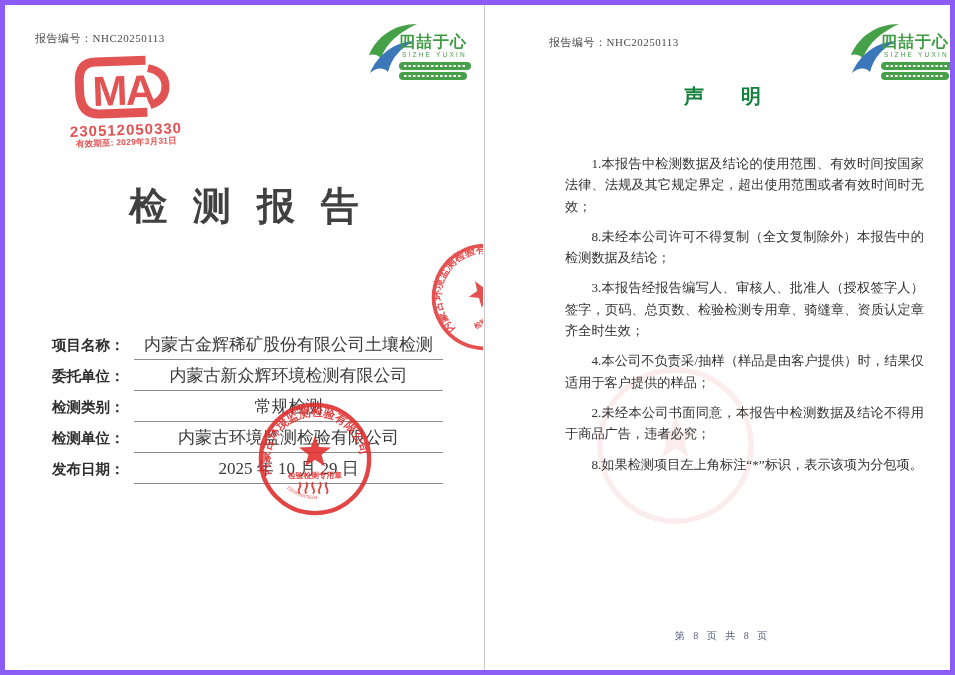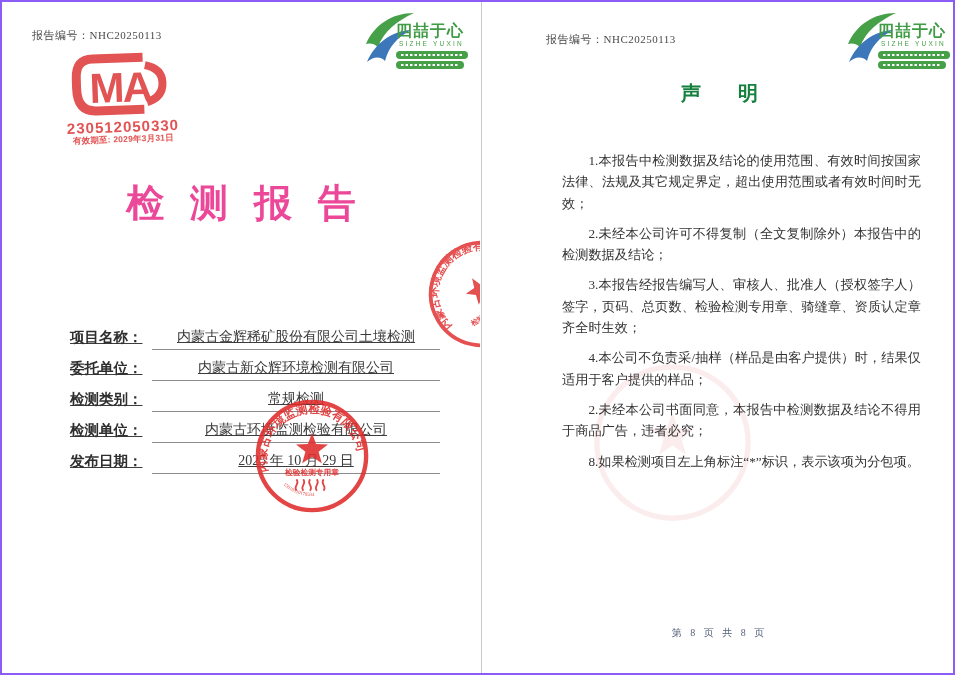--- a/index.html
+++ b/index.html
@@ -1,53 +1,53 @@
 <!DOCTYPE html>
 <html><head>
 <meta charset="utf-8">
 <style>
   * { margin:0; padding:0; box-sizing:border-box; }
   html,body { background:#e9e9e9; }
   body { font-family:"Liberation Serif","DejaVu Serif",serif; color:#3d3d3d; }
   .scan {
     position:relative; width:955px; height:675px; margin:0 auto;
-    background:#fff; border:2px solid #8b5cf6; overflow:hidden;
+    background:#fff; border:5px solid #8b5cf6; overflow:hidden;
   }
   .page { position:absolute; top:0; height:675px; background:#fff; overflow:hidden; }
   .page-left  { left:0;   width:478px; }
   .page-right { left:479px; width:476px; border-left:1px solid #c9c9c9; }
 
   .report-no { position:absolute; font-size:11px; color:#4a4a4a; letter-spacing:.5px; }
   .page-left  .report-no { left:30px; top:26px; }
   .page-right .report-no { left:64px; top:30px; }
 
   
-  .logo { position:absolute; top:8px; width:110px; height:66px; }
+  .logo { position:absolute; top:16px; width:110px; height:66px; }
   .page-left  .logo { left:362px; }
   .page-right .logo { left:364px; }
 
   
   .cma-stamp { position:absolute; left:60px; top:50px; width:120px; text-align:center;
                color:#e04545; transform:rotate(-2deg); opacity:.92; }
   .cma-code { font-family:"Liberation Sans","DejaVu Sans",sans-serif;
               font-size:15px; font-weight:bold; letter-spacing:1px; line-height:14px; }
   .cma-valid { font-family:"Liberation Sans","DejaVu Sans",sans-serif;
                font-size:8.5px; font-weight:bold; letter-spacing:.2px; }
 
   
   .cover-title { position:absolute; left:0; right:0; top:176px; text-align:center;
-                 font-size:38px; font-weight:bold; color:#ec4899;
+                 font-size:38px; font-weight:bold; color:#404040;
                  letter-spacing:.68em; padding-left:.68em; }
 
   
-  .info-row { position:absolute; left:68px; right:40px; height:30px;
-              display:flex; align-items:flex-start;text-decoration:underline; }
+  .info-row { position:absolute; left:47px; right:40px; height:30px;
+              display:flex; align-items:center; }
   .info-label { flex:none; width:82px; font-weight:bold; font-size:14.5px;
                 color:#2e2e2e; padding-bottom:2px; }
-  .info-value { flex:1; text-align:center; font-size:14px; color:#3a3a3a;
+  .info-value { flex:1; text-align:center; font-size:17px; color:#3a3a3a;
                 border-bottom:1px solid #8d8d8d; padding-bottom:3px; white-space:nowrap; }
 
   
   .stamp-main { position:absolute; left:252px; top:396px; width:116px; height:116px;
                 opacity:.88; }
   .stamp-seam { position:absolute; left:424px; top:236px; width:112px; height:112px;
                 transform:rotate(-32deg); opacity:.82; }
   .stamp-ghost { position:absolute; left:108px; top:358px; width:165px; height:165px;
                  opacity:.13; filter:blur(.6px); }
 
@@ -185,21 +185,21 @@
 
     <div class="stamp-ghost">
       <svg width="165" height="165" viewBox="0 0 120 120">
         <circle cx="60" cy="60" r="55" fill="none" stroke="#e57d7d" stroke-width="4"></circle>
         <polygon points="60,38 64,49.4 76,49.8 66.5,57.3 69.8,68.9 60,62.2 50.2,68.9 53.5,57.3 44,49.8 56,49.4" fill="#e57d7d"></polygon>
       </svg>
     </div>
 
     <div class="decl-body">
       <p>1.本报告中检测数据及结论的使用范围、有效时间按国家法律、法规及其它规定界定，超出使用范围或者有效时间时无效；</p>
-      <p>2.未经本公司许可不得复制（全文复制除外）本报告中的检测数据及结论；</p>
+      <p>8.未经本公司许可不得复制（全文复制除外）本报告中的检测数据及结论；</p>
       <p>3.本报告经报告编写人、审核人、批准人（授权签字人）签字，页码、总页数、检验检测专用章、骑缝章、资质认定章齐全时生效；</p>
       <p>4.本公司不负责采/抽样（样品是由客户提供）时，结果仅适用于客户提供的样品；</p>
       <p>2.未经本公司书面同意，本报告中检测数据及结论不得用于商品广告，违者必究；</p>
       <p>8.如果检测项目左上角标注“*”标识，表示该项为分包项。</p>
     </div>
 
     <div class="page-footer">第 8 页 共 8 页</div>
   </div>
 
 </div>

